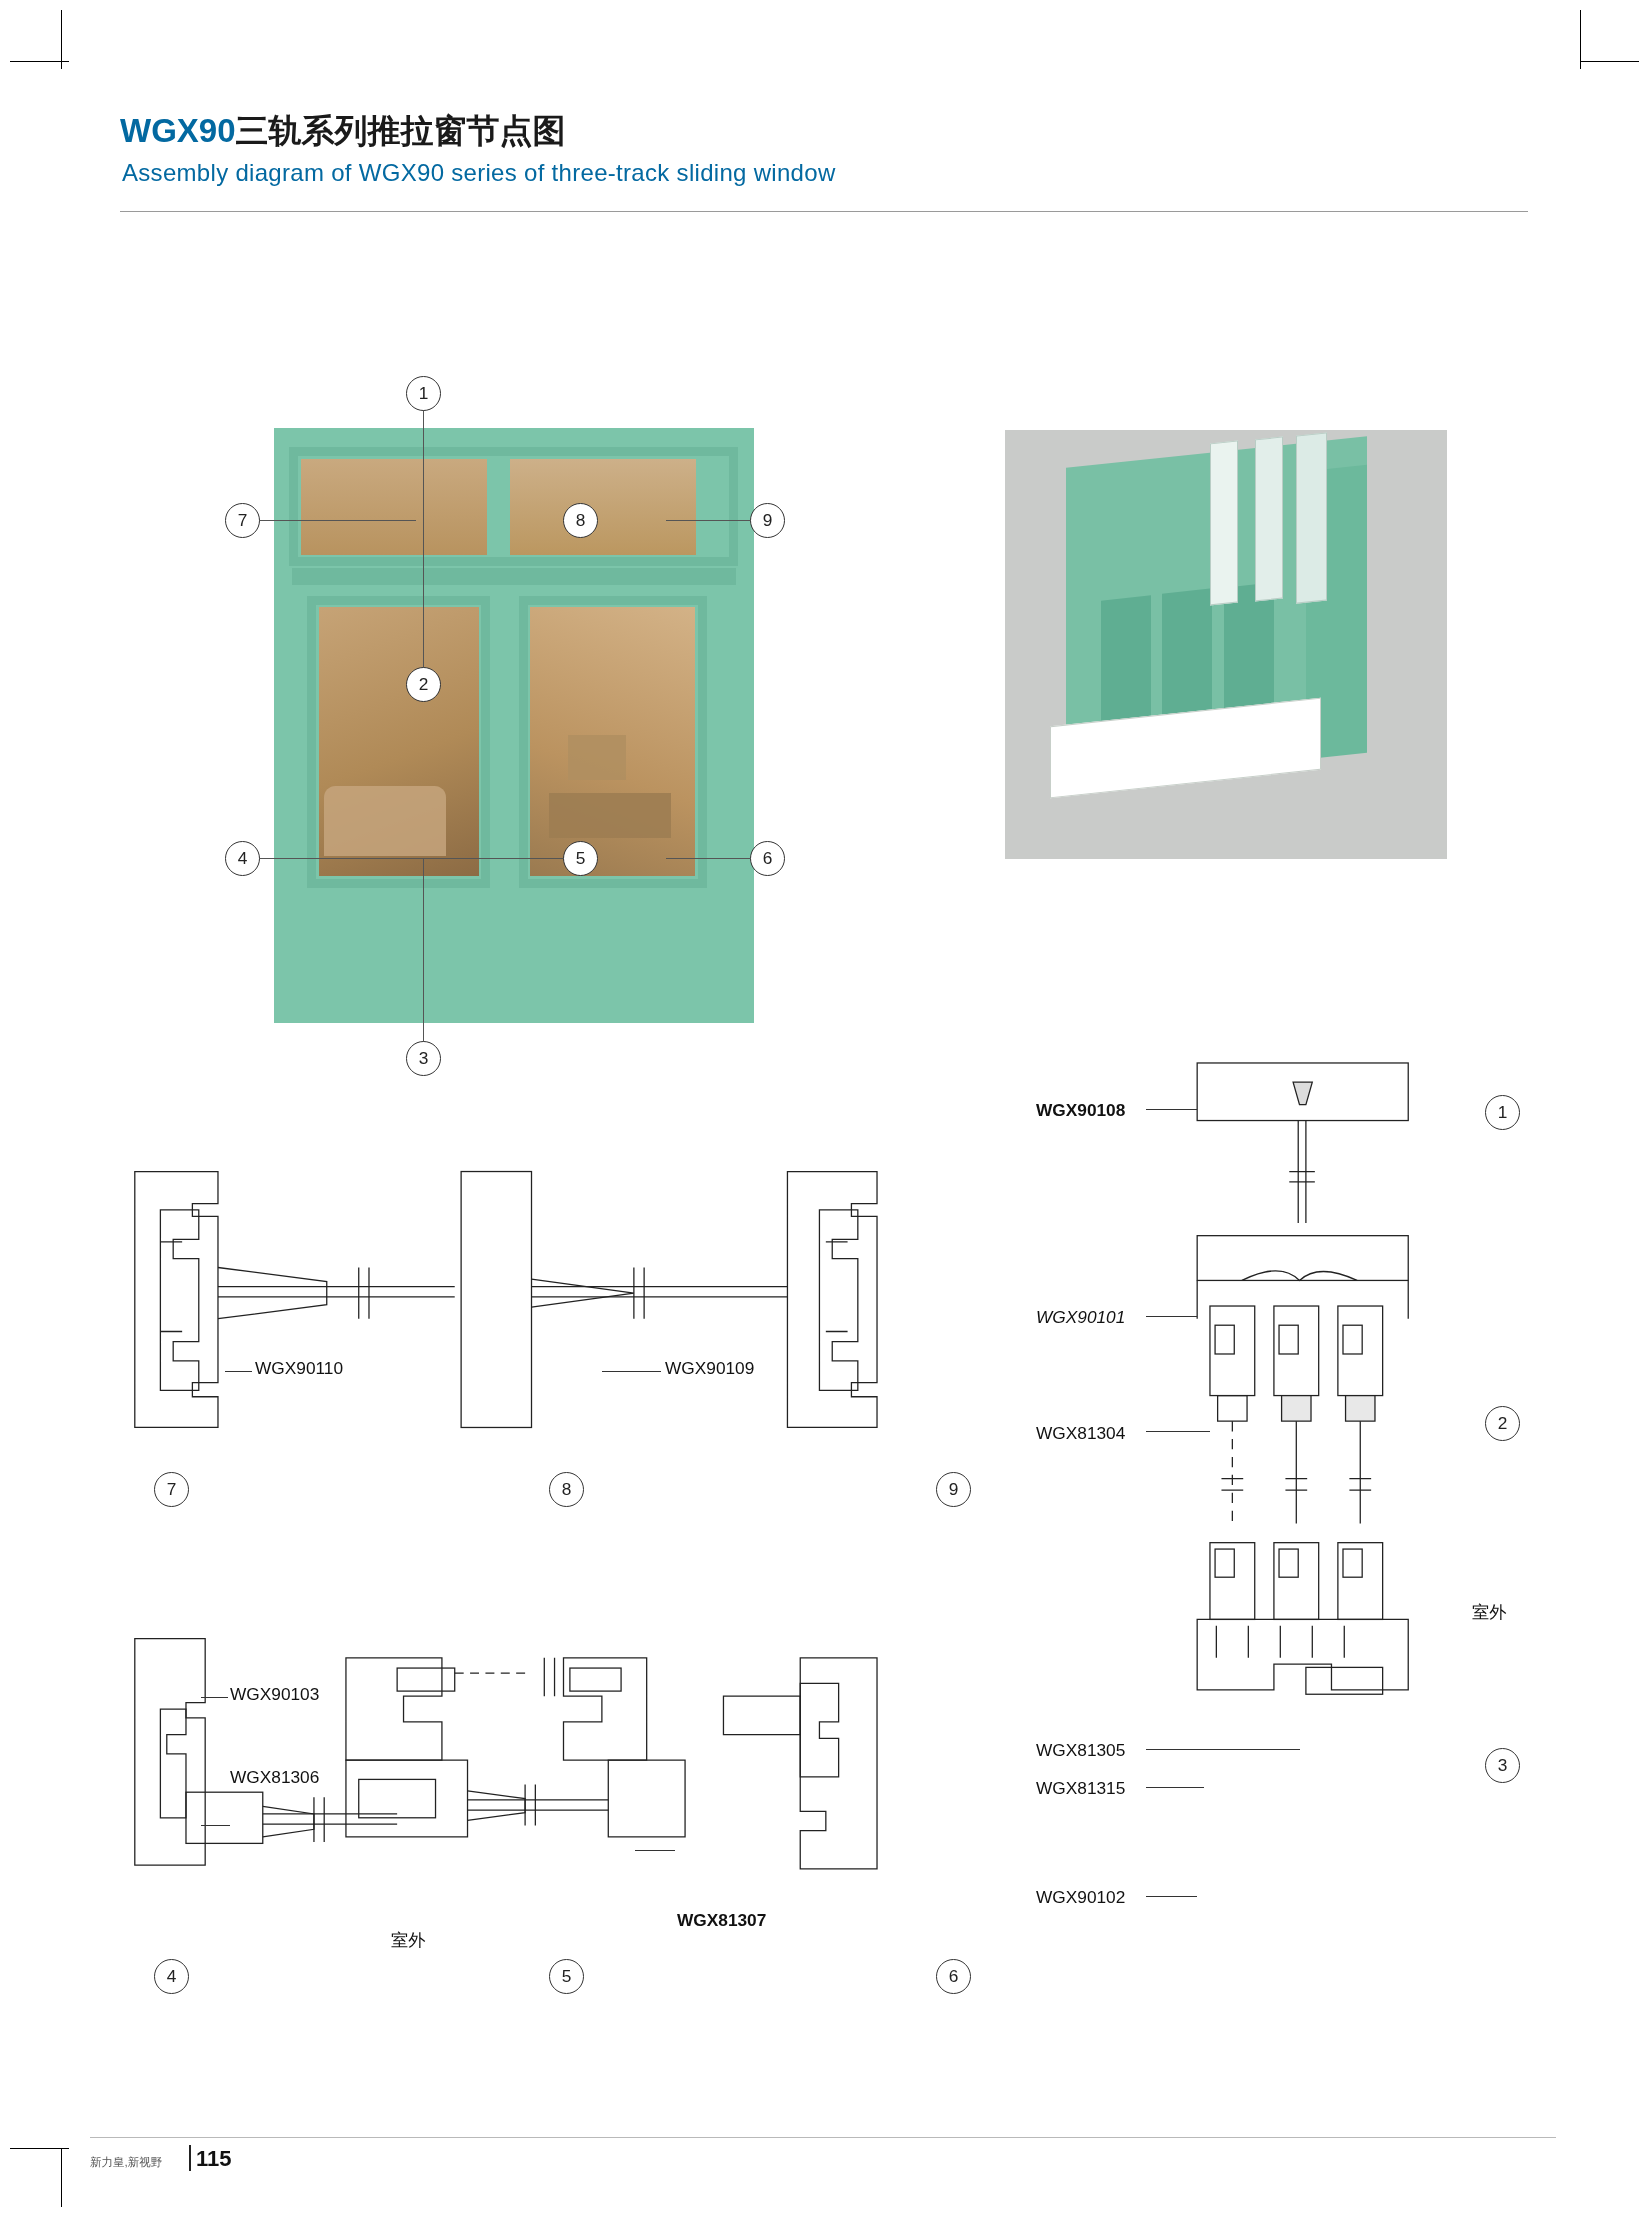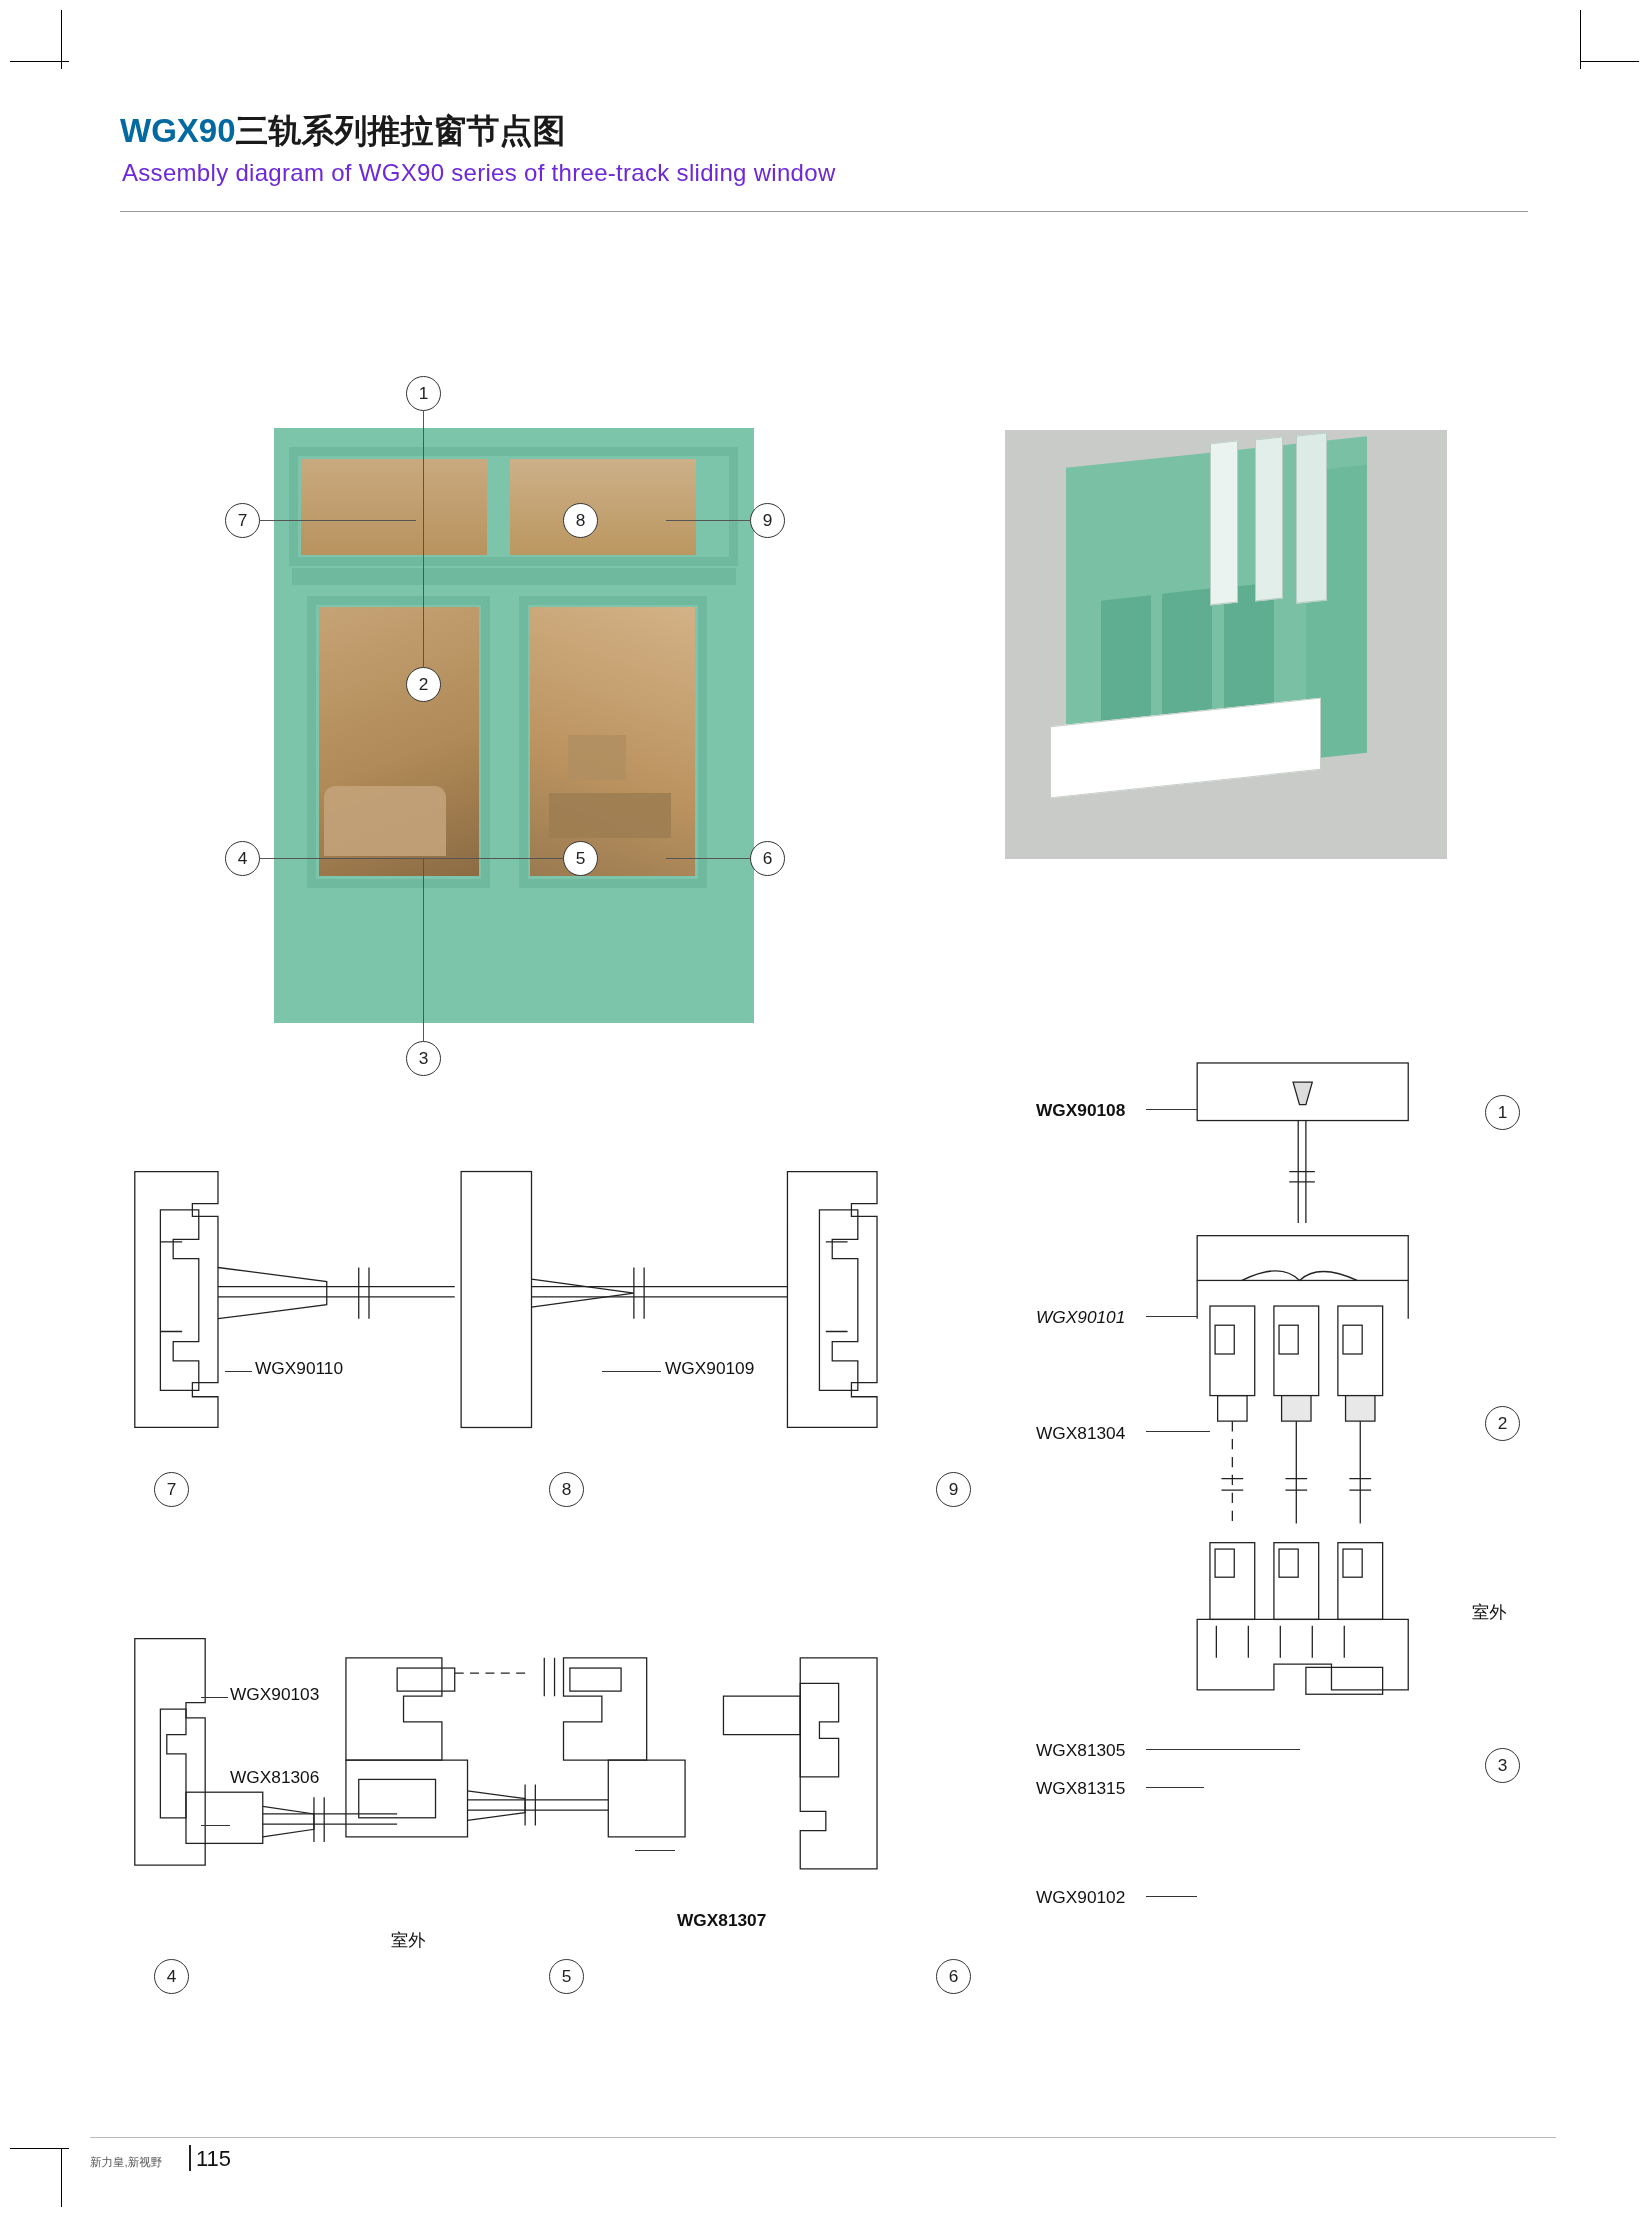--- a/index.html
+++ b/index.html
@@ -9,21 +9,21 @@
   
   .crop { position:absolute; background:#000; }
   .crop.v { width:1.3px; }
   .crop.h { height:1.3px; }
 
   
   .title-zh { position:absolute; left:120px; top:109px; font-size:33px; font-weight:bold;
               letter-spacing:0px; white-space:nowrap; }
   .title-zh .code { color:#0369a1; }
   .title-zh .rest { color:#1a1a1a; }
-  .title-en { position:absolute; left:122px; top:159px; font-size:24px; color:#6d28d9;
+  .title-en { position:absolute; left:122px; top:159px; font-size:24px; color:#0369a1;
               letter-spacing:0.3px; white-space:nowrap; }
   .title-rule { position:absolute; left:120px; top:211px; width:1408px; height:1.3px; background:#9a9a9a; }
 
   
   .cal { position:absolute; width:33px; height:33px; border:1.3px solid #333; border-radius:50%;
          background:#fff; display:flex; align-items:center; justify-content:center;
          font-size:17.3px; color:#222; z-index:6; }
   .lead { position:absolute; background:#555; z-index:2; }
   .lead.h { height:1px; }
   .lead.v { width:1px; }
@@ -78,21 +78,21 @@
                          transform:skewY(-6deg); }
 
   
   .svgbox { position:absolute; }
   .lbl { position:absolute; font-size:17.3px; color:#111; white-space:nowrap; }
   .lbl-line { position:absolute; background:#333; height:1px; }
 
   
   .footer-zh { position:absolute; left:90px; top:2155px; font-size:11.5px; color:#555; }
   .footer-bar { position:absolute; left:189px; top:2145px; width:1.9px; height:25.6px; background:#222; }
-  .footer-pg { position:absolute; left:196px; top:2146px; font-size:22px; font-weight:normal; color:#111; }
+  .footer-pg { position:absolute; left:196px; top:2146px; font-size:22px; font-weight:bold; color:#111; }
   .footer-rule { position:absolute; left:90px; top:2137px; width:1466px; height:1.3px; background:#b9b9b9; }
 </style>
 </head>
 <body>
 
 <div class="crop v" style="left:61px;  top:10.2px;  height:59px;"></div>
 <div class="crop h" style="left:10.2px;  top:61px;  width:59px;"></div>
 <div class="crop v" style="left:1580px;top:10.2px;  height:59px;"></div>
 <div class="crop h" style="left:1580px;top:61px;  width:59px;"></div>
 <div class="crop v" style="left:61px;  top:2148px;height:59px;"></div>

